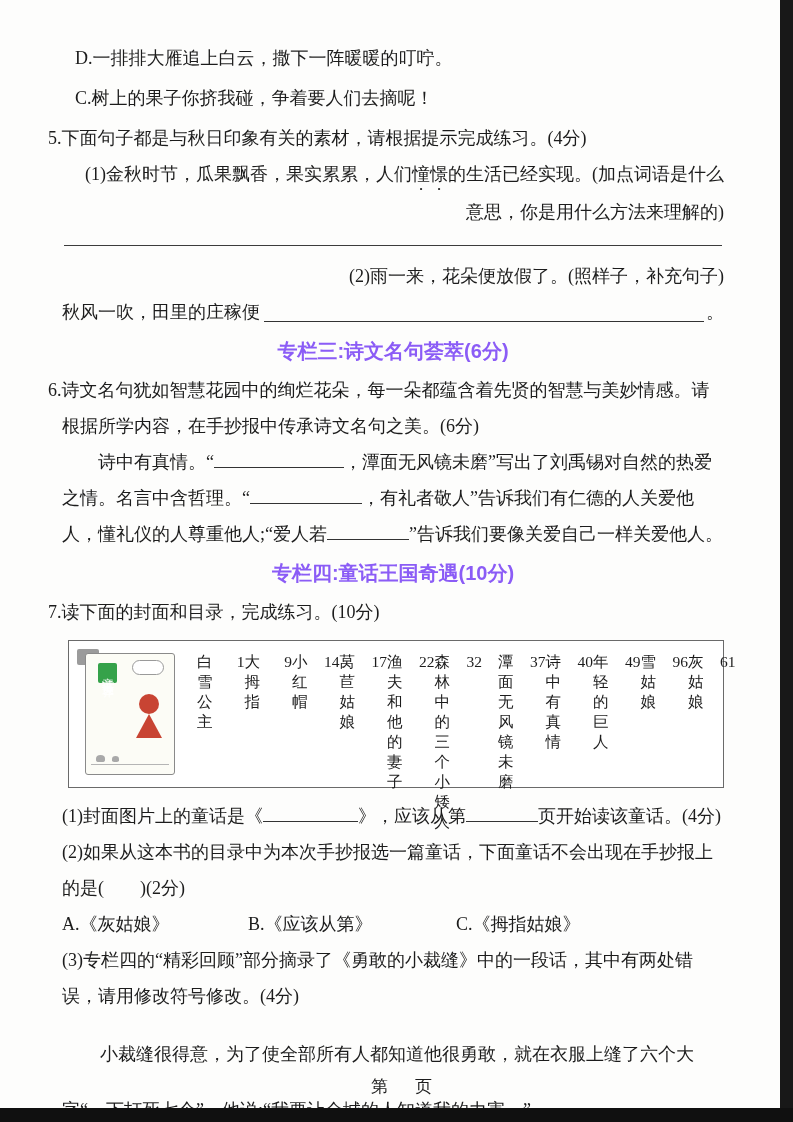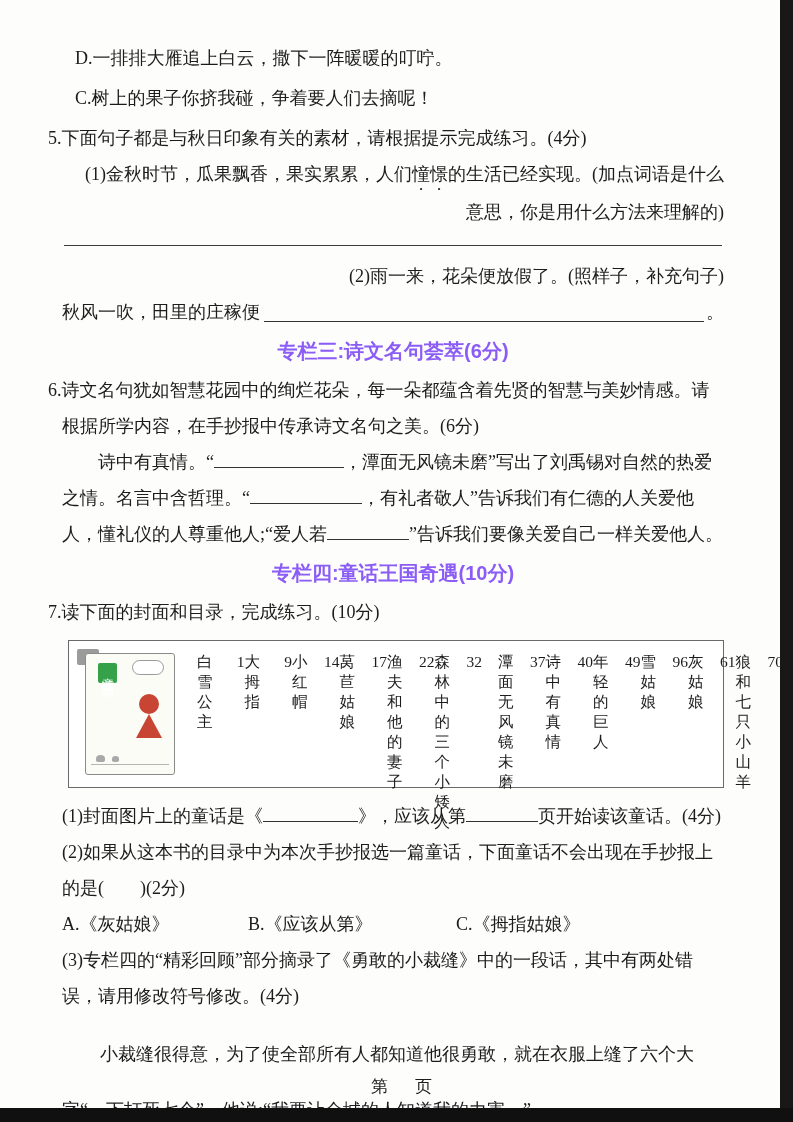--- a/index.html
+++ b/index.html
@@ -165,25 +165,20 @@
         <div class="toc-row">
             <span>雪姑娘</span>
             <span class="toc-dots"></span>
             <span class="toc-page">96</span>
           </div>
         <div class="toc-row">
             <span>灰姑娘</span>
             <span class="toc-dots"></span>
             <span class="toc-page">61</span>
           </div>
-        <div class="toc-row">
-            <span>狼和七只小山羊</span>
-            <span class="toc-dots"></span>
-            <span class="toc-page">70</span>
-          </div>
       </div>
     </div>
 
     <p><span>(1)封面图片上的童话是《</span><span class="blank bk-95"></span><span>》，应该从第</span><span class="blank bk-75"></span><span>页开始读该童话。(4分)</span></p>
 
     <p>(2)如果从这本书的目录中为本次手抄报选一篇童话，下面童话不会出现在手抄报上的是(　　)(2分)</p>
 
     <div class="opts">
       <span class="opt-a">A.《灰姑娘》</span>
       <span class="opt-b">B.《应该从第》</span>

